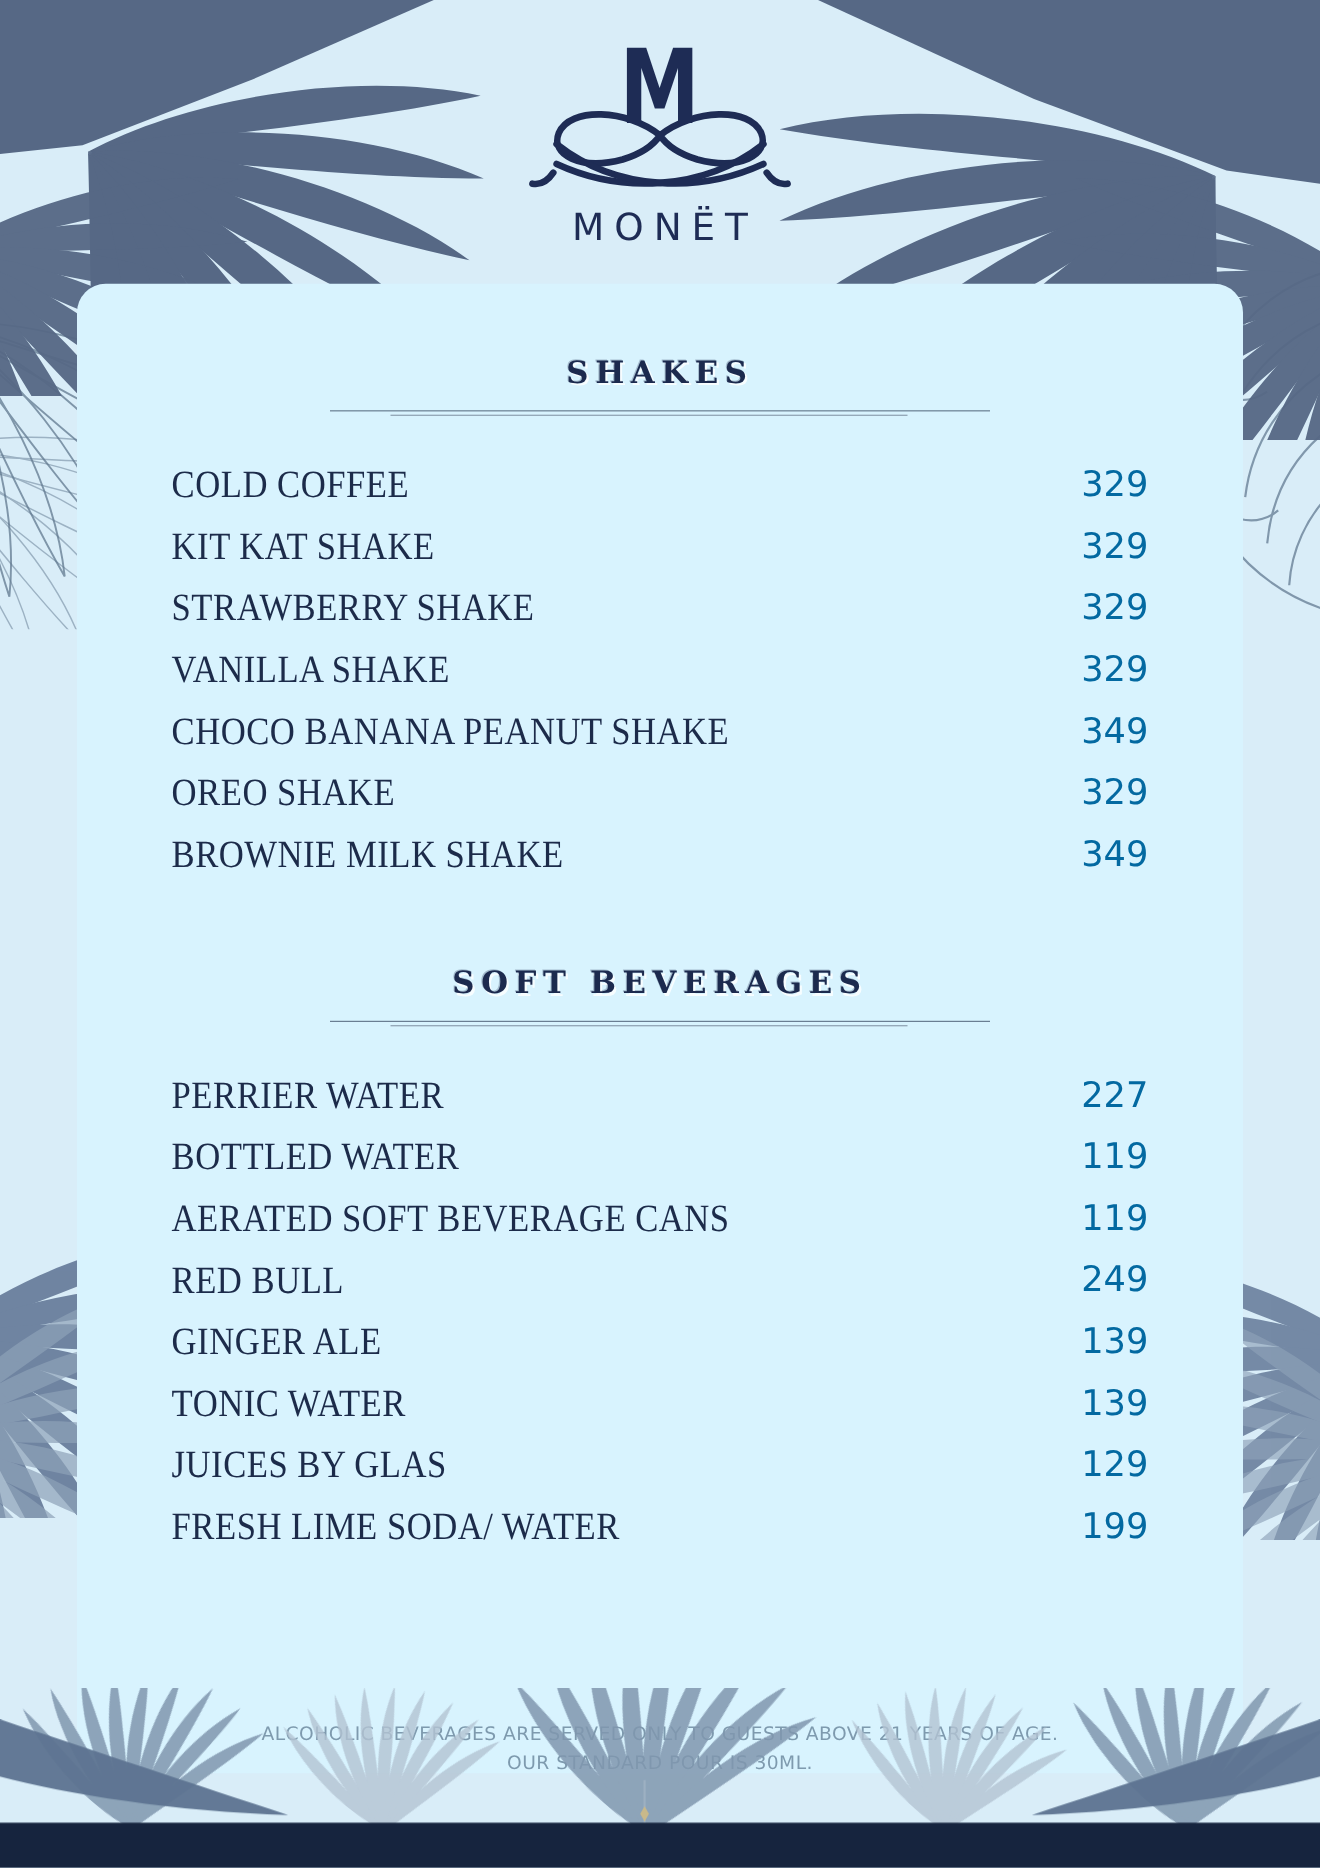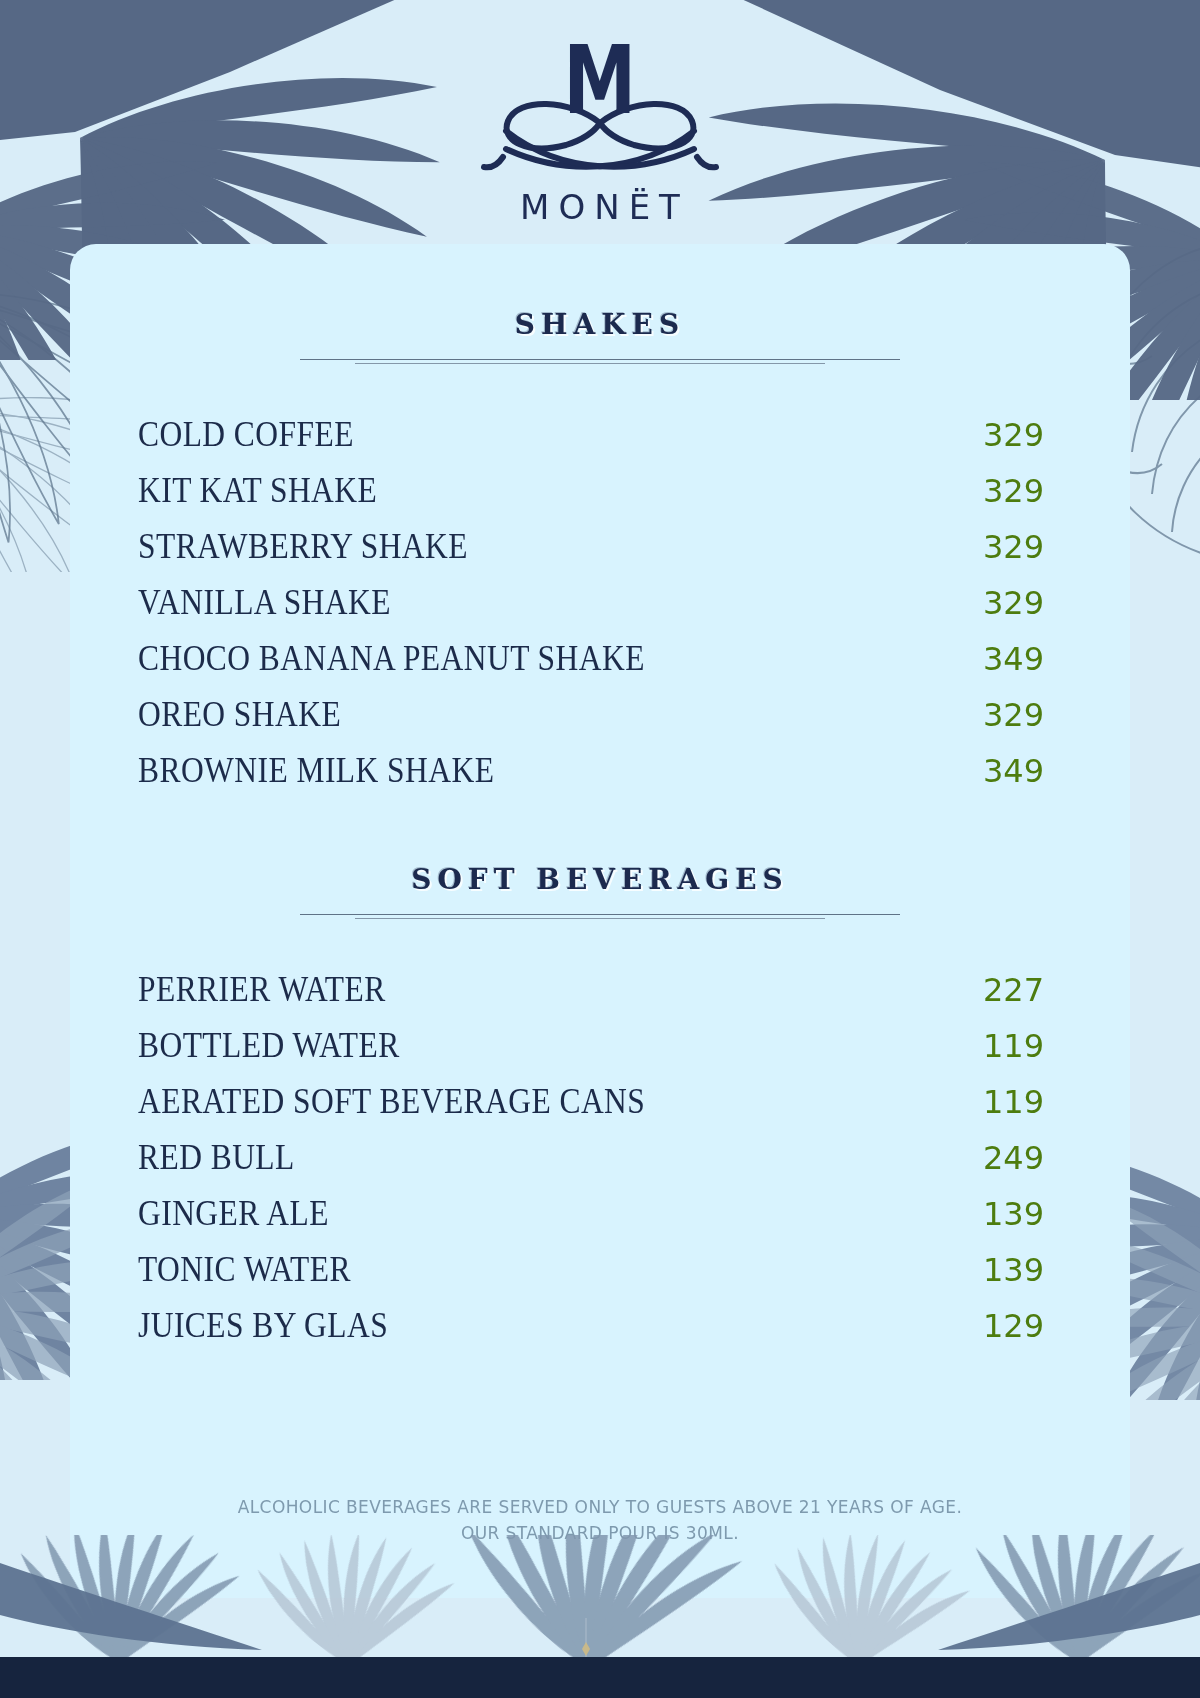--- a/index.html
+++ b/index.html
@@ -17,41 +17,41 @@
     font-size:94px;line-height:.82;color:#1e2c55;transform:scaleX(.78);transform-origin:center bottom;
   }
   .flourish{display:block;margin:-24px auto 0;}
   .brand-name{
     margin-top:0;font-family:"DejaVu Sans",sans-serif;font-size:34px;
     letter-spacing:9px;color:#1e2c55;padding-left:9px;
   }
 
   
   .panel{
-    position:absolute;left:70px;top:244px;width:1060px;height:1354px;
+    position:absolute;left:70px;top:258px;width:1060px;height:1354px;
     background:#d8f3fe;border-radius:26px;z-index:5;
   }
   .section-title{
     margin:64px 0 0;text-align:center;font-family:"DejaVu Serif",serif;font-weight:bold;
     font-size:28px;letter-spacing:6px;color:#1c2a4e;
     text-shadow:2px 2px 0 rgba(255,255,255,.8), -1px -1px 0 rgba(28,42,78,.28);
   }
   .section-title.second{}
   .rule{position:relative;width:600px;margin:18px auto 0;height:8px;}
   .rule::before{content:"";position:absolute;left:0;right:0;top:0;border-top:1.5px solid #5f7287;}
   .rule::after{content:"";position:absolute;left:55px;width:470px;top:4px;border-top:1px solid #8497a9;}
 
   .menu-list{margin:40px 0 0;padding:0 86px 0 68px;list-style:none;}
-  .row{display:flex;justify-content:space-between;align-items:center;height:56px;}
+  .row{display:flex;justify-content:space-between;height:56px;margin-left:18px;}
   .item-label{
     font-family:"Liberation Serif",serif;font-size:35px;color:#1c2b4a;
     letter-spacing:.5px;display:inline-block;transform:scaleX(.9);transform-origin:left center;
     white-space:nowrap;
   }
-  .item-price{font-family:"DejaVu Sans",sans-serif;font-size:32px;color:#4d7c0f;}
+  .item-price{font-family:"DejaVu Sans",sans-serif;font-size:32px;color:#0369a1;}
 
   .footer{
     margin-top:140px;text-align:center;font-family:"DejaVu Sans",sans-serif;
     font-size:17px;line-height:1.55;color:#7e9aae;letter-spacing:.4px;
   }
 
   
   .navy-bar{position:absolute;left:0;bottom:0;width:100%;height:41px;background:#16243e;z-index:20;}
 </style>
 </head>
@@ -217,20 +217,24 @@
         <span class="item-price">139</span>
       </li>
       <li class="row">
         <span class="item-label">TONIC WATER</span>
         <span class="item-price">139</span>
       </li>
       <li class="row">
         <span class="item-label">JUICES BY GLAS</span>
         <span class="item-price">129</span>
       </li>
+      <li class="row">
+        <span class="item-label">FRESH LIME SODA/ WATER</span>
+        <span class="item-price">199</span>
+      </li>
     </ul>
 
     <div class="footer">
       <div>ALCOHOLIC BEVERAGES ARE SERVED ONLY TO GUESTS ABOVE 21 YEARS OF AGE.</div>
       <div>OUR STANDARD POUR IS 30ML.</div>
     </div>
   </div>
 
   <svg class="deco z8" style="left:0;bottom:38px" width="1200" height="125" viewBox="0 0 1200 125">
     <g fill="#8096ae" opacity="0.85">

